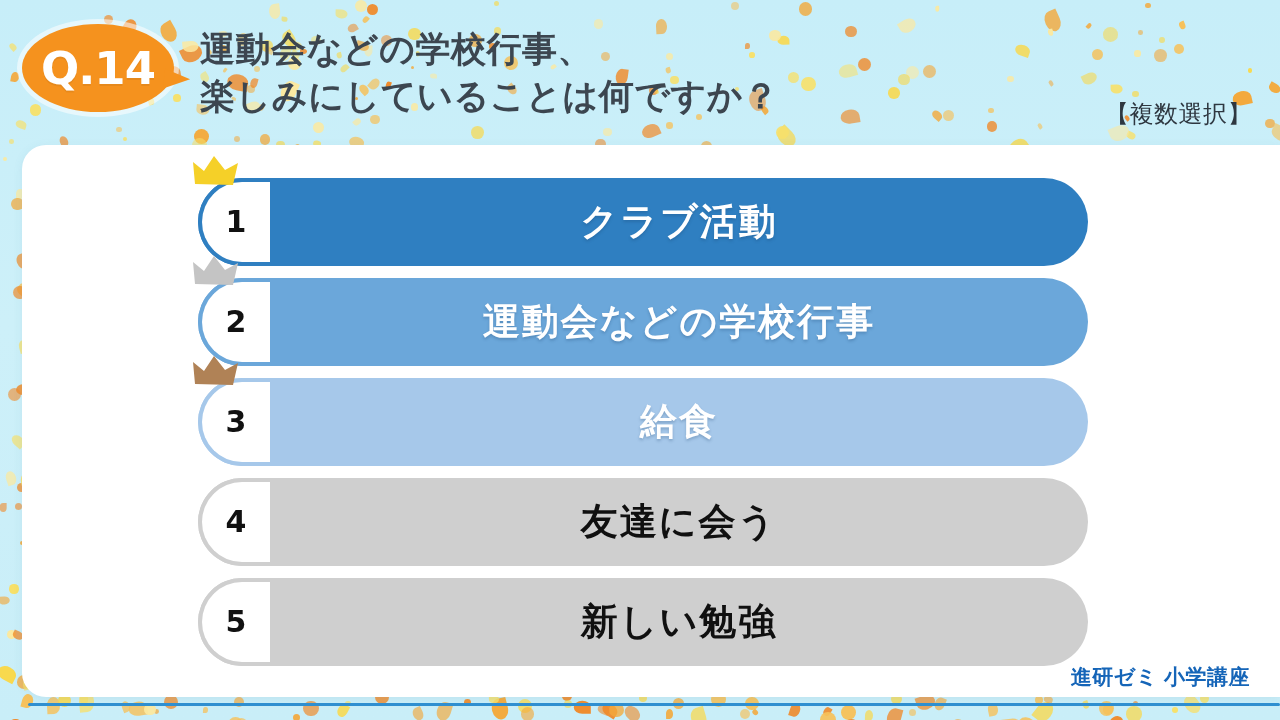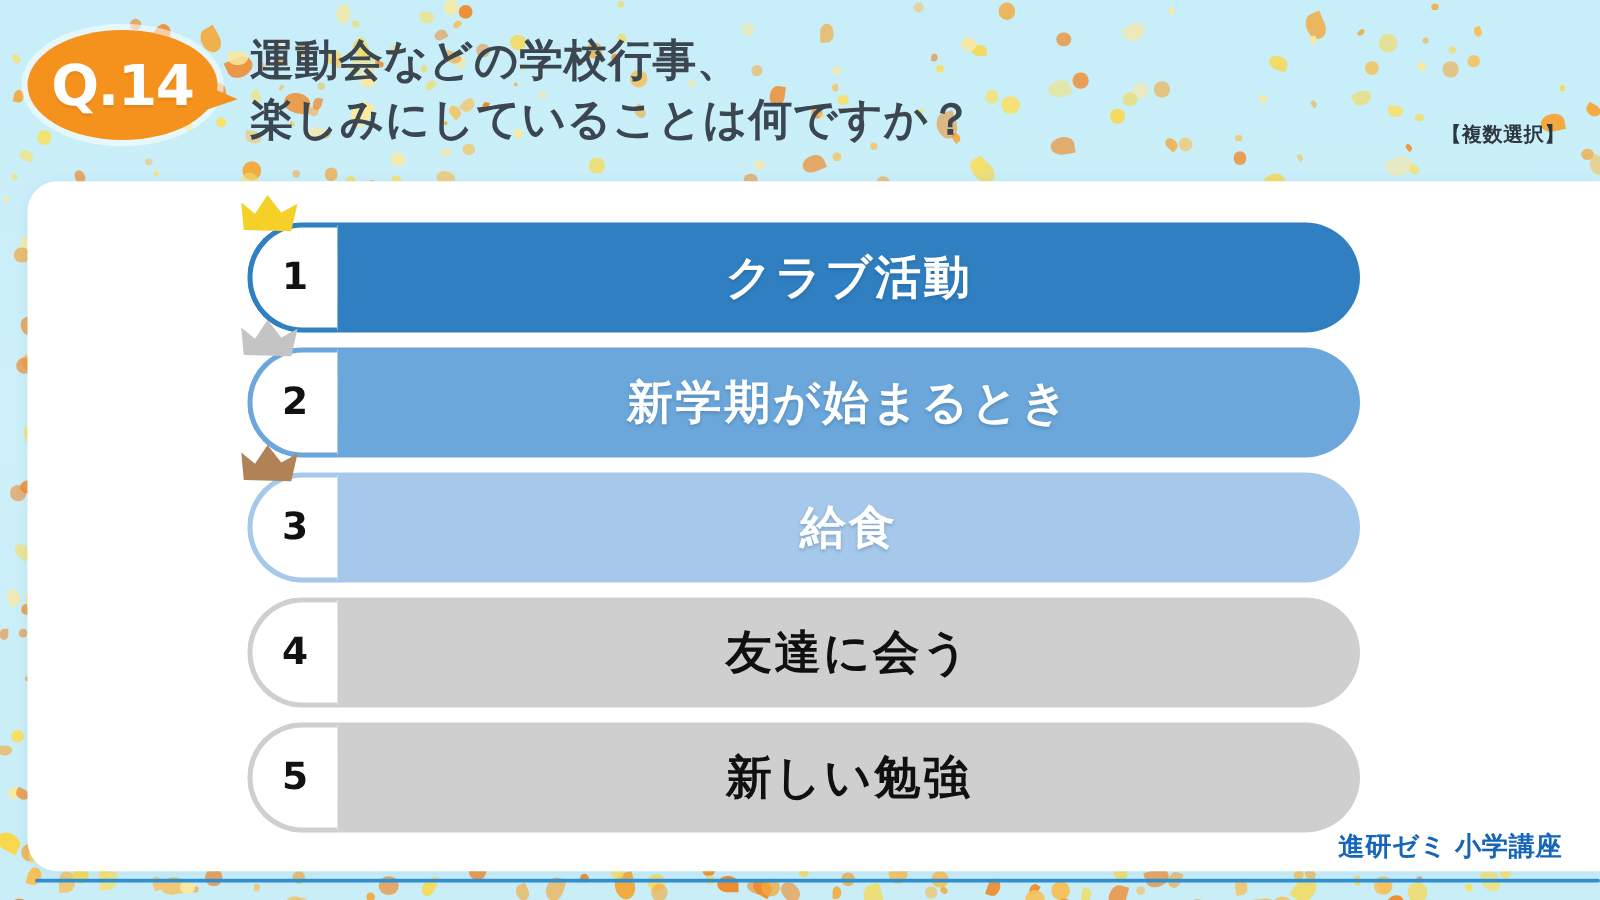--- a/index.html
+++ b/index.html
@@ -43,21 +43,21 @@
 
   .qtitle{
     position:absolute;left:200px;top:26px;width:900px;
     color:#3c4650;font-weight:bold;font-size:35px;line-height:1.33;
     letter-spacing:.5px;
   }
   .qtitle .l2{display:block;}
 
   .multi{
     position:absolute;right:28px;top:98px;
-    color:#2e3740;font-size:16px;font-weight:bold;letter-spacing:.5px;
+    color:#2e3740;font-size:24px;font-weight:normal;letter-spacing:.5px;
   }
 
   
   .card{
     position:absolute;left:22px;top:145px;width:1258px;height:552px;
     background:#ffffff;border-radius:24px 0 0 24px;
     box-shadow:0 2px 10px rgba(80,140,170,.10);
   }
   .cardline{
     position:absolute;left:28px;top:703px;width:1252px;height:3px;
@@ -401,21 +401,21 @@
       <div class="row">
         <div class="bar" style="background: rgb(107, 167, 218);"></div>
         <div class="badge" style="border-color: rgb(107, 167, 218);">
           <span class="num">2</span>
         </div>
         <div class="crown">
           <svg viewBox="0 0 50 36" xmlns="http://www.w3.org/2000/svg">
             <path d="M3 30 L1 8 L12 17 L22 2 L33 16 L46 9 L41 31 Z" fill="#c4c4c4"></path>
           </svg>
         </div>
-        <div class="label light">新学期が始まるとき</div>
+        <div class="label light">運動会などの学校行事</div>
       </div>
       <div class="row">
         <div class="bar" style="background: rgb(166, 200, 234);"></div>
         <div class="badge" style="border-color: rgb(166, 200, 234);">
           <span class="num">3</span>
         </div>
         <div class="crown">
           <svg viewBox="0 0 50 36" xmlns="http://www.w3.org/2000/svg">
             <path d="M3 30 L1 8 L12 17 L22 2 L33 16 L46 9 L41 31 Z" fill="#b08256"></path>
           </svg>

